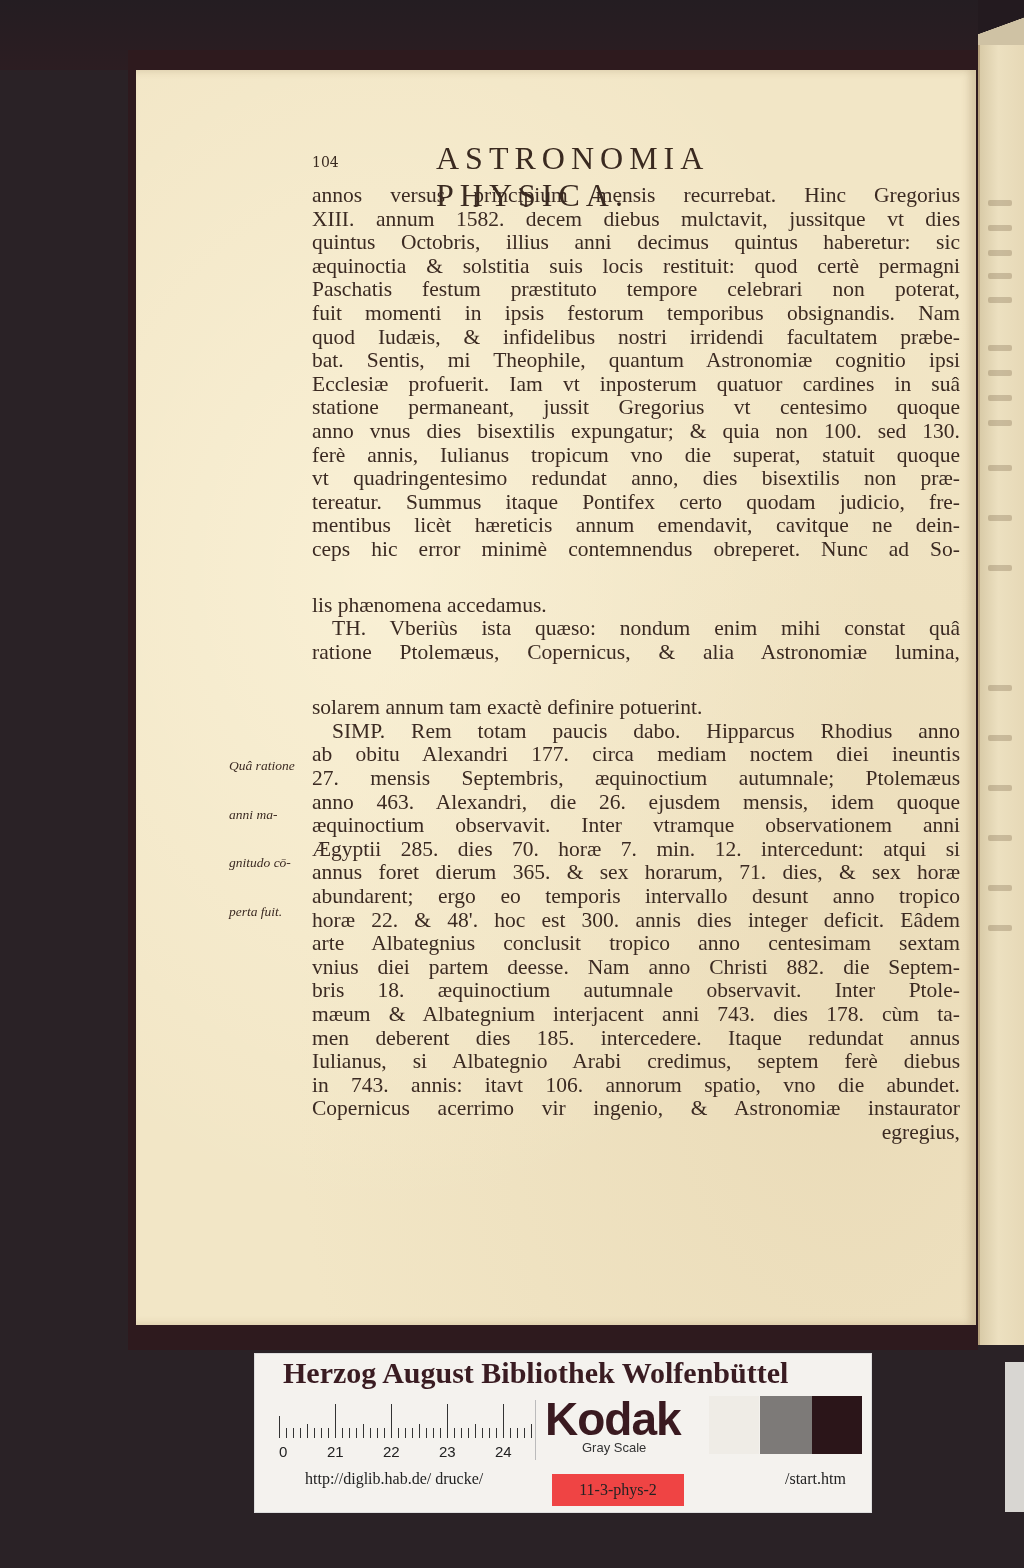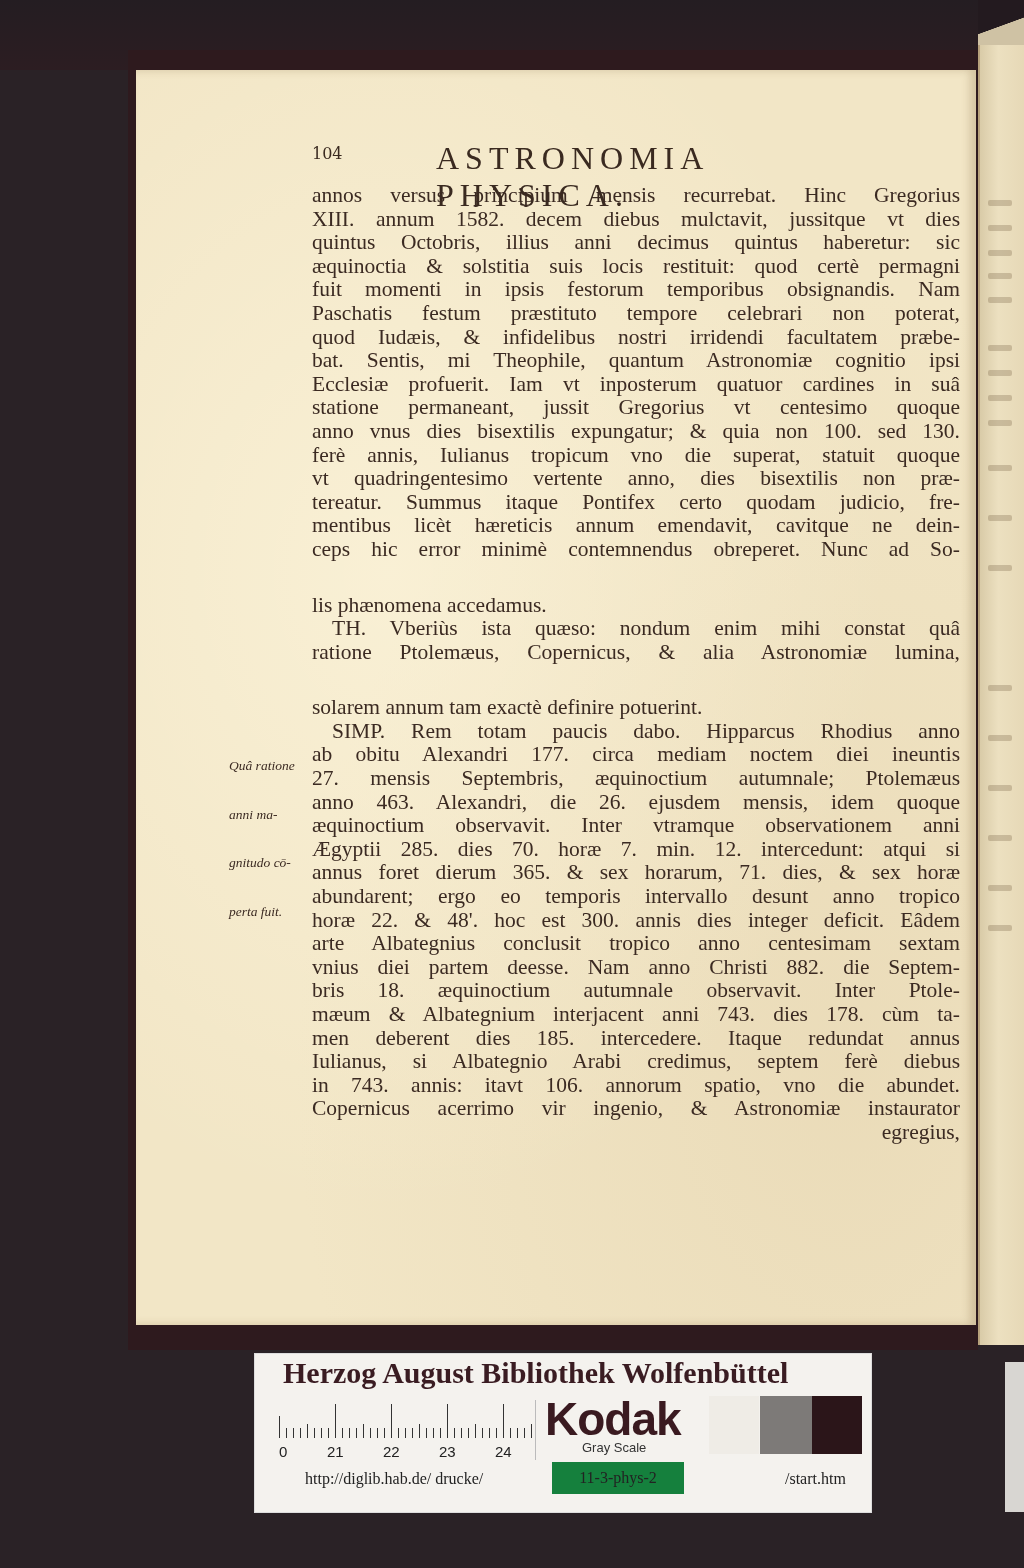--- a/index.html
+++ b/index.html
@@ -35,21 +35,21 @@
     }
     .next-corner {
       position: absolute; left: 978px; top: 0; width: 46px; height: 45px;
       background: linear-gradient(160deg, #231a1f 55%, #cfc2a4 56%);
     }
     .running-head {
       position: absolute; left: 312px; top: 140px; width: 600px; height: 32px;
       color: #3a2a20;
     }
     .folio {
-      position: absolute; left: 0; top: 4px; font-size: 16px; letter-spacing: 0;
+      position: absolute; left: 0; top: 14px; font-size: 14px; letter-spacing: 0;
     }
     .head-title {
       position: absolute; left: 124px; top: 0; font-size: 32px; letter-spacing: 6px;
       font-family: "Liberation Serif", serif;
     }
     .body-text {
       position: absolute; left: 312px; top: 184px; width: 648px;
       font-family: "Liberation Serif", serif;
       font-size: 21.5px; line-height: 23.6px; color: #3b2a22;
     }
@@ -91,22 +91,22 @@
     }
     .grayscale-label {
       position: absolute; left: 327px; top: 86px; font-family: "Liberation Sans", sans-serif;
       font-size: 13px; color: #333;
     }
     .swatch { position: absolute; top: 42px; height: 58px; }
     .url-left {
       position: absolute; left: 30px; top: 116px; font-size: 16px; color: #222; margin-left: 20px;
     }
     .code-box {
-      position: absolute; left: 297px; top: 108px; width: 132px; height: 32px;
-      background: #15803d; text-align: center; line-height: 32px; font-size: 16px; color: #222;
+      position: absolute; left: 297px; top: 120px; width: 132px; height: 32px;
+      background: #ef4444; text-align: center; line-height: 32px; font-size: 16px; color: #222;
     }
     .url-right {
       position: absolute; left: 530px; top: 116px; font-size: 16px; color: #222;
     }
     .side-label {
       position: absolute; left: 1005px; top: 1362px; width: 19px; height: 150px;
       background: #d8d6d2;
     }
   </style>
 </head>
@@ -148,29 +148,29 @@
   <span>anni ma-</span>
   <span>gnitudo cō-</span>
   <span>perta fuit.</span>
 </div>
 
 <div class="body-text">
   <span class="line">annos versus principium mensis recurrebat. Hinc Gregorius</span>
   <span class="line">XIII. annum 1582. decem diebus mulctavit, jussitque vt dies</span>
   <span class="line">quintus Octobris, illius anni decimus quintus haberetur: sic</span>
   <span class="line">æquinoctia &amp; solstitia suis locis restituit: quod certè permagni</span>
+  <span class="line">Paschatis festum præstituto tempore celebrari non poterat,</span>
   <span class="line">fuit momenti in ipsis festorum temporibus obsignandis. Nam</span>
-  <span class="line">Paschatis festum præstituto tempore celebrari non poterat,</span>
   <span class="line">quod Iudæis, &amp; infidelibus nostri irridendi facultatem præbe-</span>
   <span class="line">bat. Sentis, mi Theophile, quantum Astronomiæ cognitio ipsi</span>
   <span class="line">Ecclesiæ profuerit. Iam vt inposterum quatuor cardines in suâ</span>
   <span class="line">statione permaneant, jussit Gregorius vt centesimo quoque</span>
   <span class="line">anno vnus dies bisextilis expungatur; &amp; quia non 100. sed 130.</span>
   <span class="line">ferè annis, Iulianus tropicum vno die superat, statuit quoque</span>
-  <span class="line">vt quadringentesimo vertente anno, dies bisextilis non præ-</span>
+  <span class="line">vt quadringentesimo redundat anno, dies bisextilis non præ-</span>
   <span class="line">tereatur. Summus itaque Pontifex certo quodam judicio, fre-</span>
   <span class="line">mentibus licèt hæreticis annum emendavit, cavitque ne dein-</span>
   <span class="line">ceps hic error minimè contemnendus obreperet. Nunc ad So-</span>
   <span class="line last">lis phænomena accedamus.</span>
   <span class="line indent">TH. Vberiùs ista quæso: nondum enim mihi constat quâ</span>
   <span class="line">ratione Ptolemæus, Copernicus, &amp; alia Astronomiæ lumina,</span>
   <span class="line last">solarem annum tam exactè definire potuerint.</span>
   <span class="line indent">SIMP. Rem totam paucis dabo. Hipparcus Rhodius anno</span>
   <span class="line">ab obitu Alexandri 177. circa mediam noctem diei ineuntis</span>
   <span class="line">27. mensis Septembris, æquinoctium autumnale; Ptolemæus</span>

